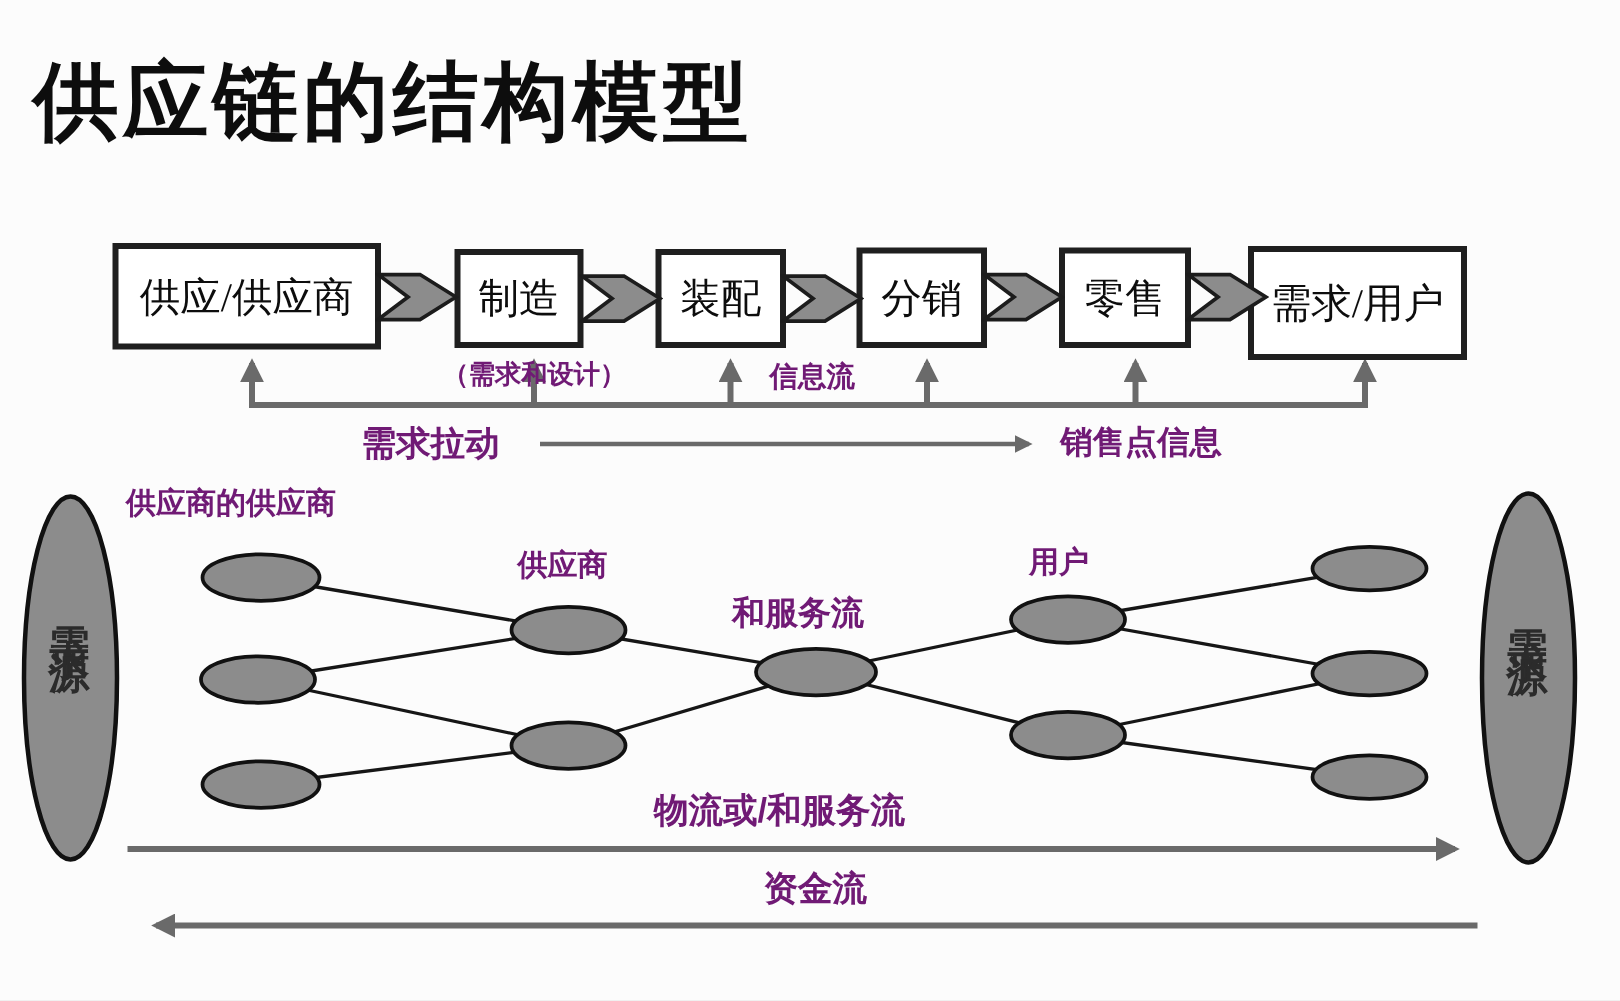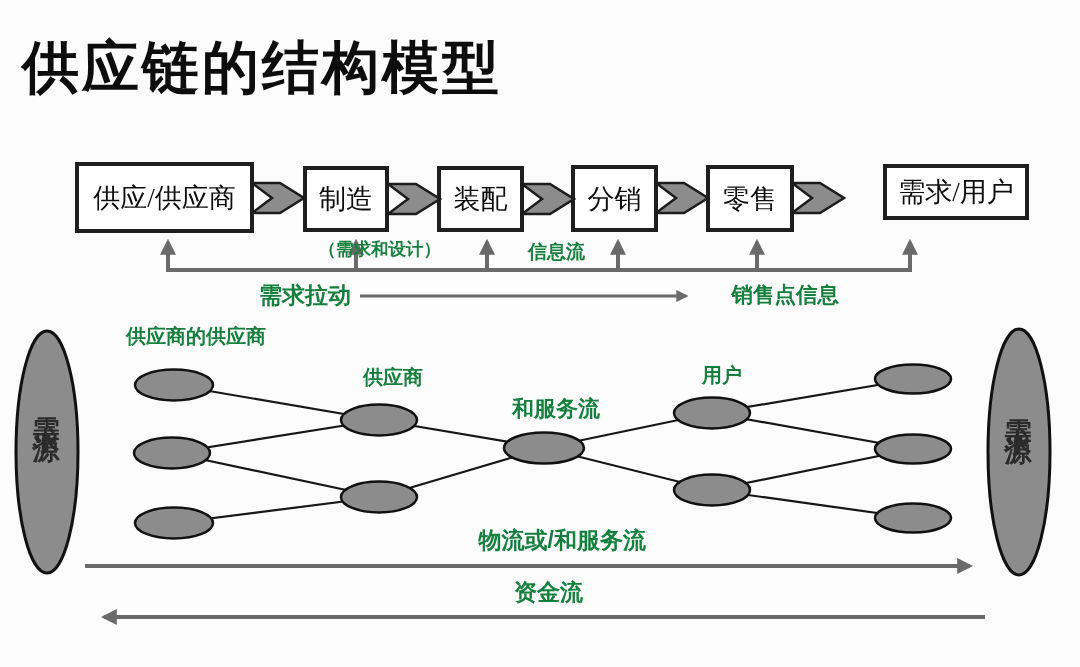--- a/index.html
+++ b/index.html
@@ -31,22 +31,22 @@
     background:#ffffff;
     border:4px solid var(--box-border);
     display:flex;align-items:center;justify-content:center;
     font-family:"Liberation Serif",serif;
     font-weight:400;font-size:27px;color:#0d0d0d;
     white-space:nowrap;
   }
   .chev{position:absolute;}
   .lbl{
     position:absolute;
-    font-weight:700;color:#15803d;
-    text-align:right;white-space:nowrap;
+    font-weight:700;color:#701a75;
+    text-align:left;white-space:nowrap;
     line-height:1.15;
   }
   .vtext{
     position:absolute;
     writing-mode:vertical-rl;text-orientation:upright;
     font-weight:700;font-size:27px;letter-spacing:9px;
     color:#2b2b2b;line-height:1;
   }
 </style>
 </head>
@@ -118,21 +118,21 @@
   </div>
   <div class="fbox" style="left:303px;top:166px;width:86px;height:66px;">
     <span>制造</span>
   </div>
   <div class="fbox" style="left:571px;top:165px;width:87px;height:67px;">
     <span>分销</span>
   </div>
   <div class="fbox" style="left:706px;top:165px;width:88px;height:67px;">
     <span>零售</span>
   </div>
-  <div class="fbox" style="left:883px;top:164px;width:146px;height:56px;">
+  <div class="fbox" style="left:832px;top:164px;width:146px;height:76px;">
     <span>需求/用户</span>
   </div>
 
   <svg class="chev" style="left:250px;top:181px;" width="56" height="34">
     <polygon points="2,2 30,2 54,17 30,32 2,32 22,17" fill="var(--node-fill)" stroke="#1c1c1c" stroke-width="2.5"></polygon>
   </svg>
   <svg class="chev" style="left:386px;top:182px;" width="56" height="34">
     <polygon points="2,2 30,2 54,17 30,32 2,32 22,17" fill="var(--node-fill)" stroke="#1c1c1c" stroke-width="2.5"></polygon>
   </svg>
   <svg class="chev" style="left:520px;top:182px;" width="56" height="34">

